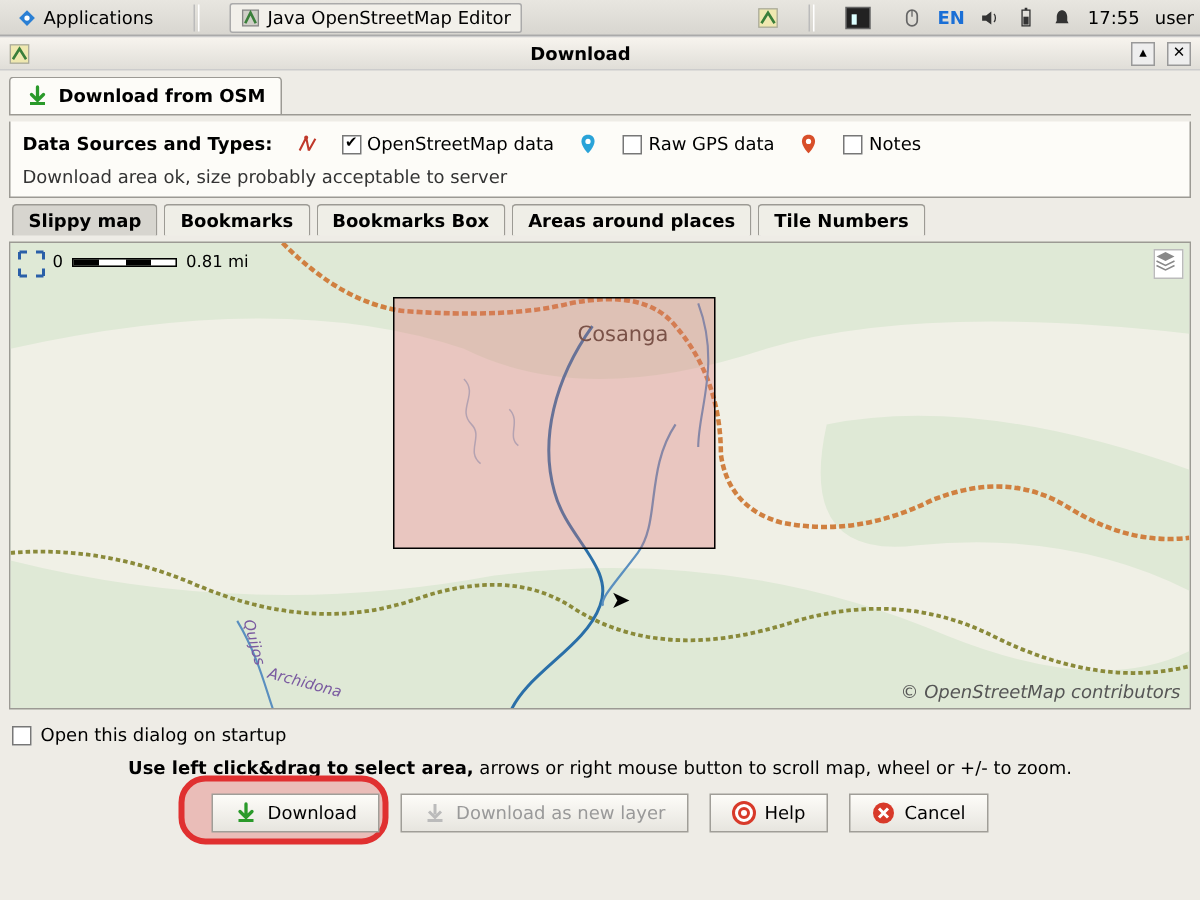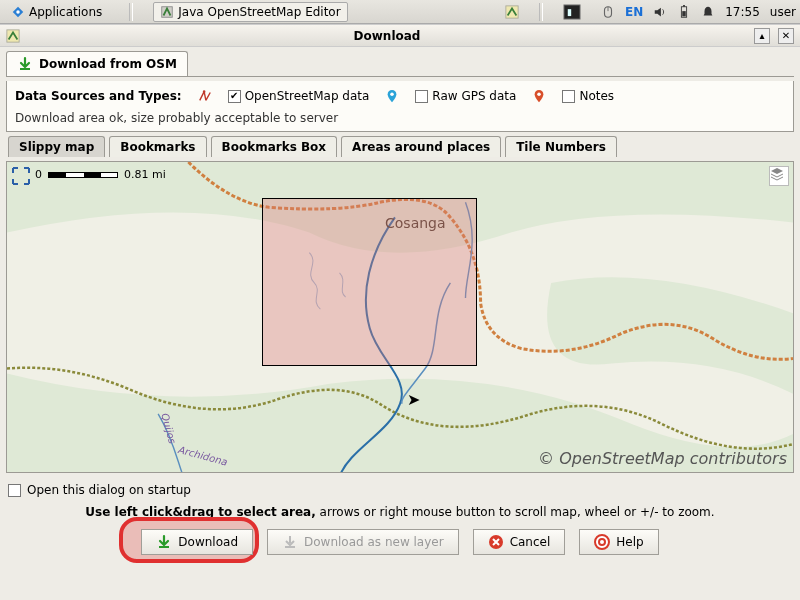--- a/index.html
+++ b/index.html
@@ -39,21 +39,21 @@
   .subtab.active { background: #d7d5cf; }
 
   
   .mapwrap { height: 312px; border: 1px solid #9c9a94; background: #e9f0e3; position: relative; overflow: hidden; }
   .mapwrap svg { position: absolute; inset: 0; }
   .scale { position: absolute; left: 28px; top: 6px; display: flex; align-items: center; gap: 6px; font-size: 11px; }
   .scale .bar { width: 70px; height: 6px; border: 1px solid #000; background: repeating-linear-gradient(90deg,#000 0 17px,#fff 17px 35px); }
   .fullscreen-icon { position: absolute; left: 4px; top: 4px; width: 20px; height: 20px; cursor: pointer; }
   .fullscreen-icon svg { width: 100%; height: 100%; }
   .layersbtn { position: absolute; right: 4px; top: 4px; width: 20px; height: 20px; background: #fff; border: 1px solid #bbb; display: flex; align-items: center; justify-content: center; cursor: pointer; }
-  .attrib { position: absolute; right: 6px; bottom: 4px; font-size: 16px; color: #555; font-style: italic; }
+  .attrib { position: absolute; right: 6px; bottom: 4px; font-size: 12px; color: #555; font-style: italic; }
   .selrect { position: absolute; border: 1px solid #000; background: rgba(220,120,120,0.35); }
   .placelabel { position: absolute; font-size: 14px; color: #7a5248; }
   .riverlabel { position: absolute; font-size: 10px; color: #7a5aa0; font-style: italic; transform-origin: left top; }
   .cursor-arrow { position: absolute; font-size: 16px; color: #000; pointer-events: none; }
 
   
   .opencheck { display: flex; align-items: center; gap: 6px; padding: 6px 2px 0 2px; }
   .hint { text-align: center; font-weight: bold; padding: 4px 0 6px 0; }
   .hint .fine { font-weight: normal; }
 
@@ -247,27 +247,27 @@
       </div>
       <div class="pushbtn disabled">
         <svg width="16" height="16" viewBox="0 0 16 16">
             <path d="M8 2v7M4 7l4 4 4-4" stroke="#bbb" stroke-width="2" fill="none"></path>
             <rect x="3" y="12" width="10" height="2" fill="#bbb"></rect>
           </svg>
         <span>Download as new layer</span>
       </div>
       <div class="pushbtn">
         <svg width="16" height="16" viewBox="0 0 16 16">
+            <circle cx="8" cy="8" r="7" fill="#fff" stroke="#d83a2a" stroke-width="2"></circle>
+            <circle cx="8" cy="8" r="3" fill="#fff" stroke="#d83a2a" stroke-width="2"></circle>
+          </svg>
+        <span>Help</span>
+      </div>
+      <div class="pushbtn">
+        <svg width="16" height="16" viewBox="0 0 16 16">
             <circle cx="8" cy="8" r="7" fill="#d83a2a"></circle>
             <path d="M5 5l6 6M11 5l-6 6" stroke="#fff" stroke-width="2"></path>
           </svg>
         <span>Cancel</span>
       </div>
-      <div class="pushbtn">
-        <svg width="16" height="16" viewBox="0 0 16 16">
-            <circle cx="8" cy="8" r="7" fill="#fff" stroke="#d83a2a" stroke-width="2"></circle>
-            <circle cx="8" cy="8" r="3" fill="#fff" stroke="#d83a2a" stroke-width="2"></circle>
-          </svg>
-        <span>Help</span>
-      </div>
     </div>
   </div>
 </div>
 
 </body></html>

